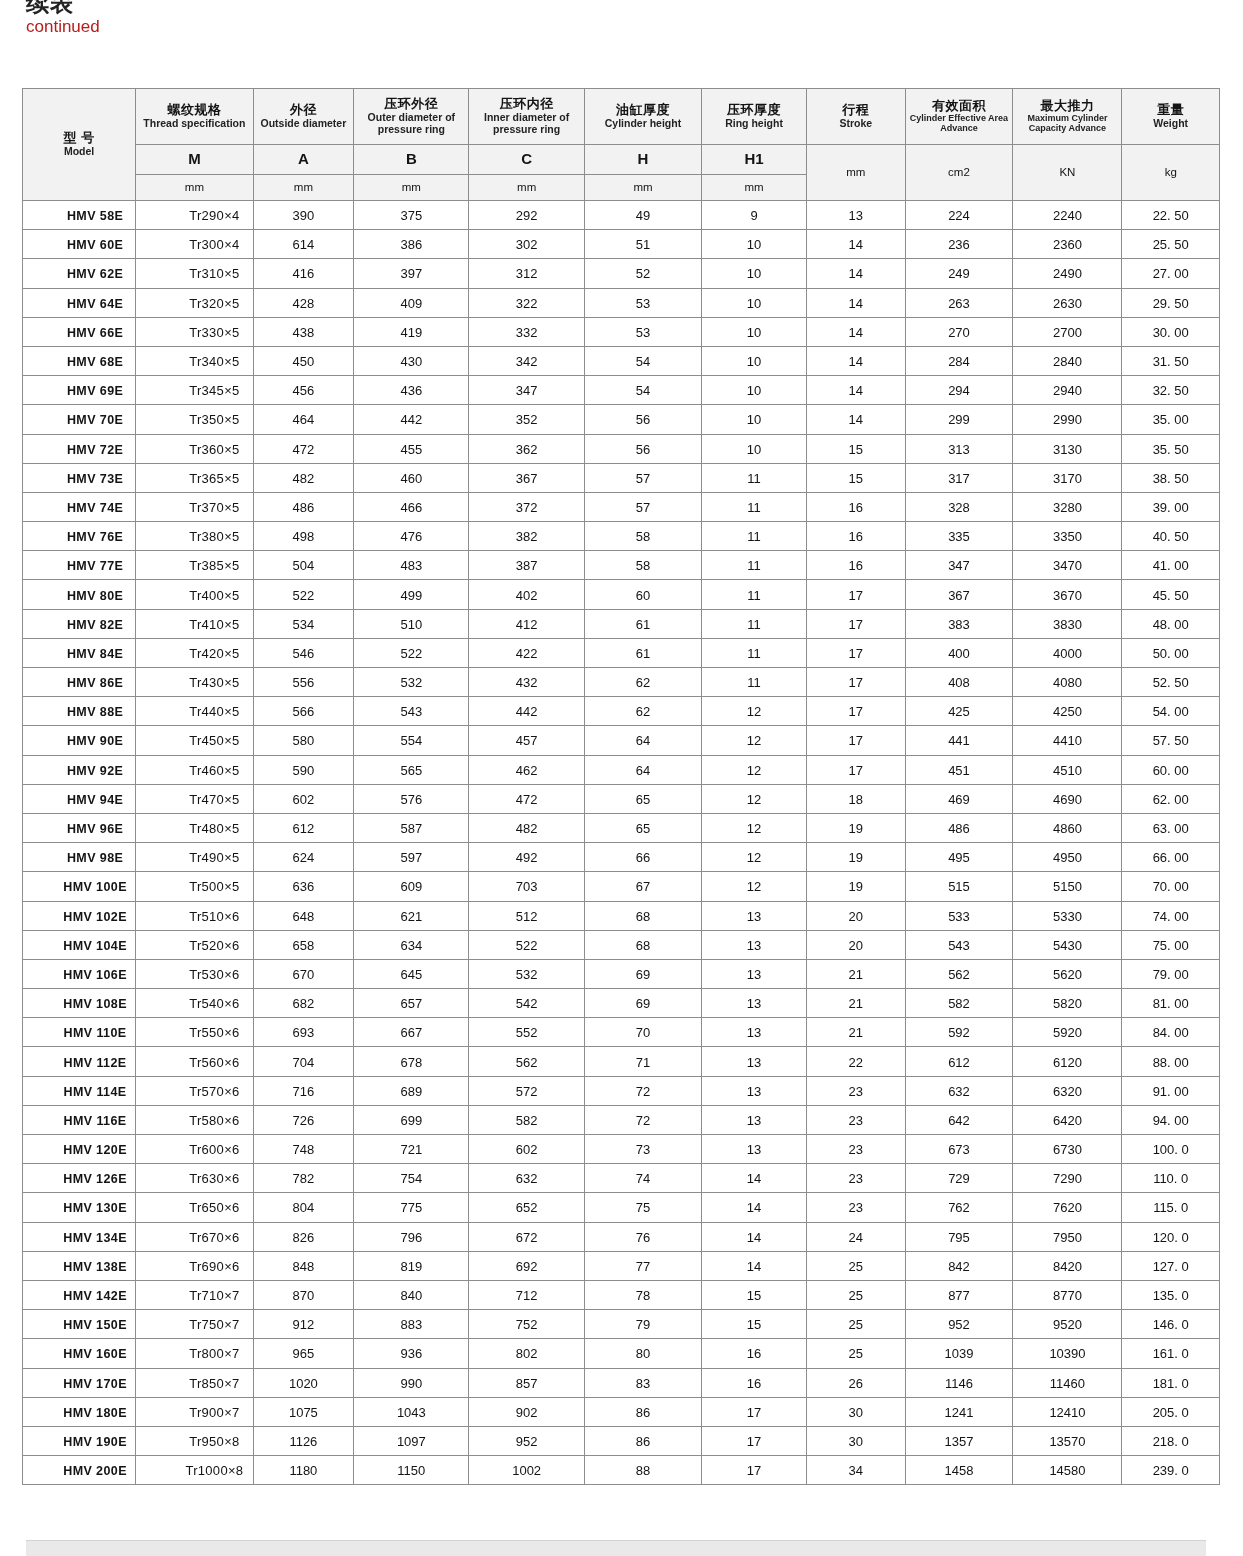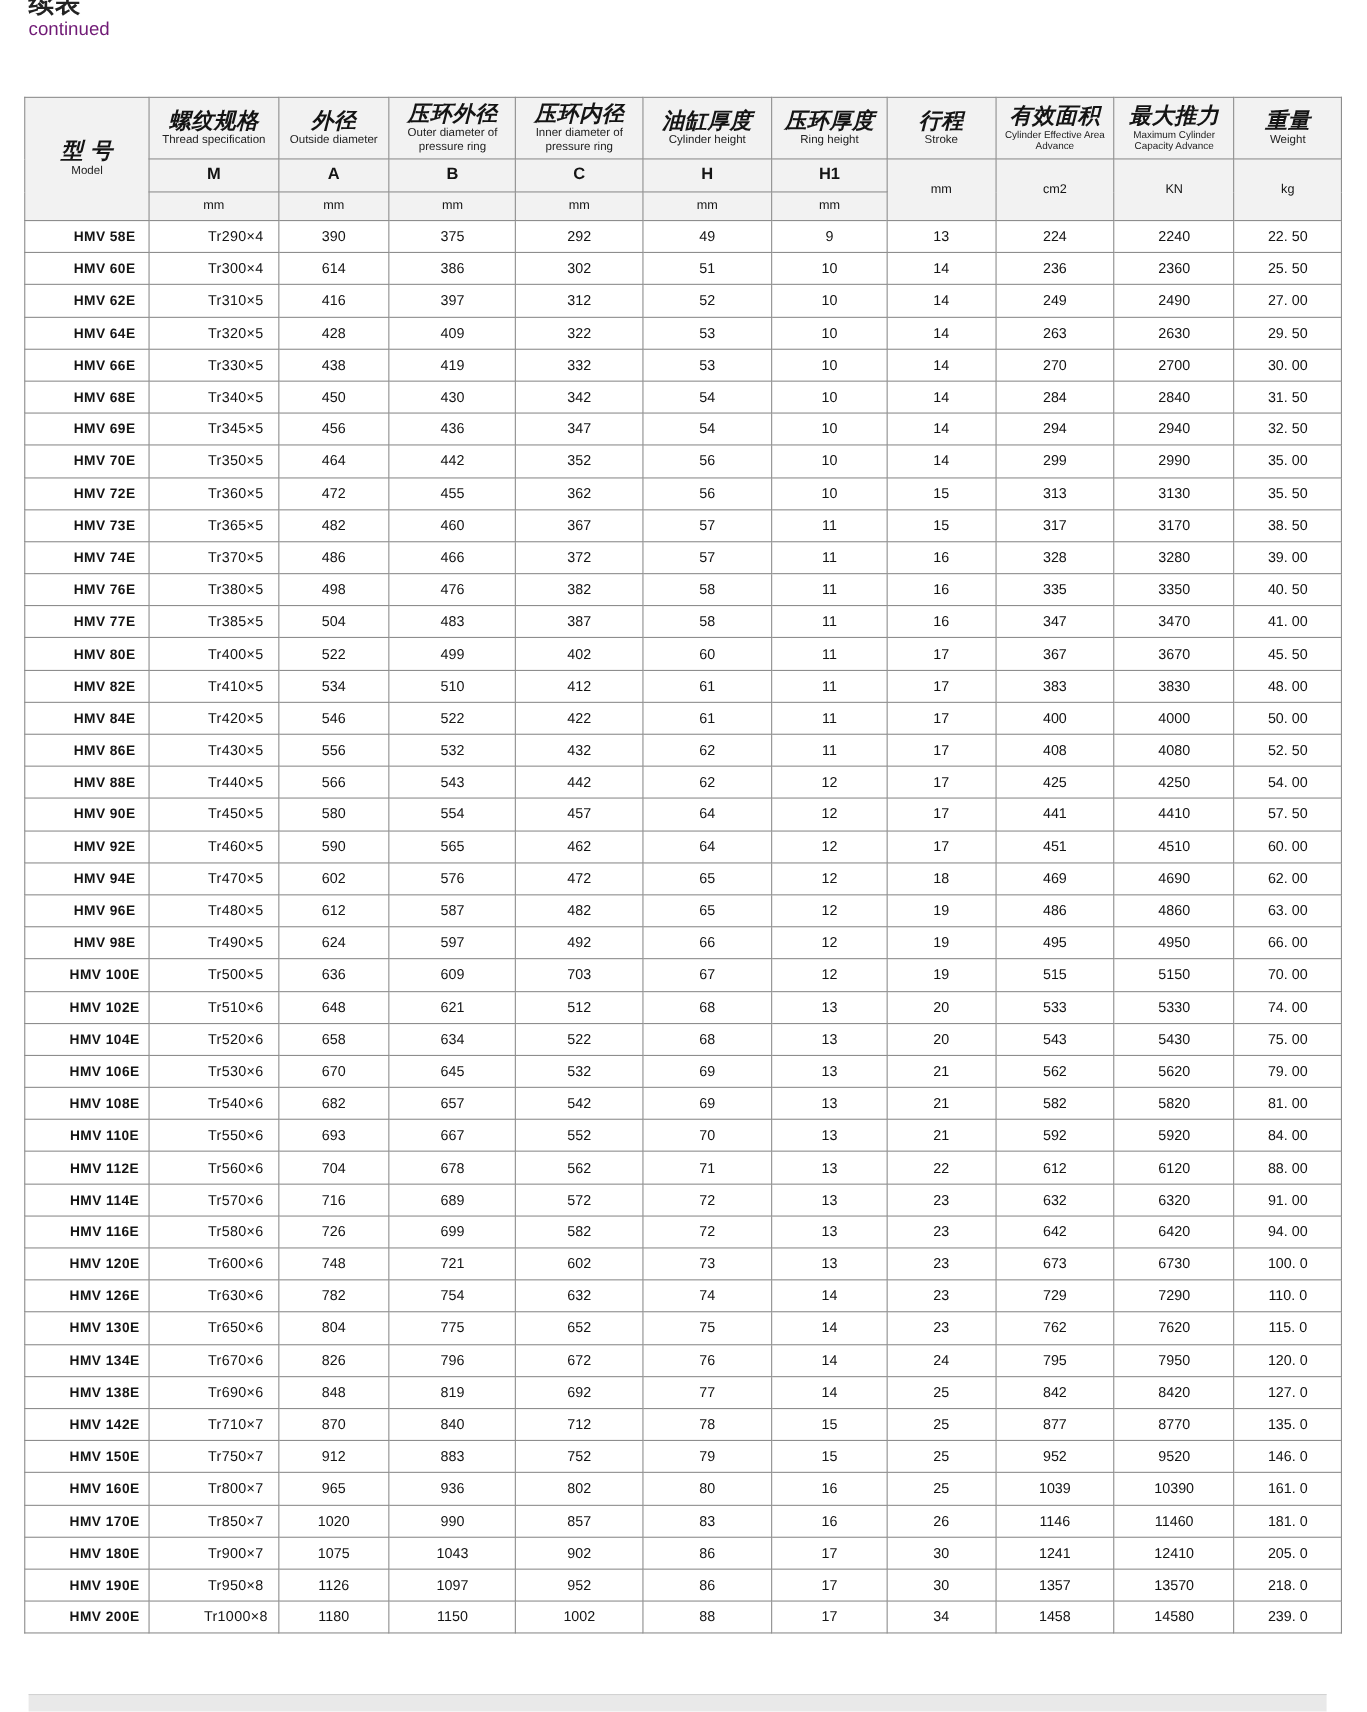--- a/index.html
+++ b/index.html
@@ -29,21 +29,21 @@
   }
   .cont-cn {
     font-size: 23px;
     font-weight: bold;
     color: #222;
     letter-spacing: 1px;
     display: block;
   }
   .cont-en {
     font-size: 17px;
-    color: #701a75;
+    color: #b91c1c;
     display: block;
     margin-top: 1px;
   }
   .table-wrap {
     position: absolute;
     left: 22px;
     top: 88px;
     width: 1198px;
   }
   table.spec {
@@ -57,30 +57,29 @@
     text-align: center;
     vertical-align: middle;
     padding: 0;
     color: #141414;
   }
   thead td {
     background: #f2f2f2;
     font-weight: bold;
   }
   .hd-cn {
-    font-size: 20px;
+    font-size: 13px;
     font-weight: bold;
     letter-spacing: 0.5px;
     display: block;
     line-height: 1.15;
-    font-style: italic;
   }
   .hd-en {
     font-size: 10.5px;
-    font-weight: normal;
+    font-weight: bold;
     display: block;
     line-height: 1.12;
     letter-spacing: 0;
     color: #222;
   }
   .hd-en.sm {
     font-size: 9px;
     line-height: 1.1;
   }
   .hd-sym {

